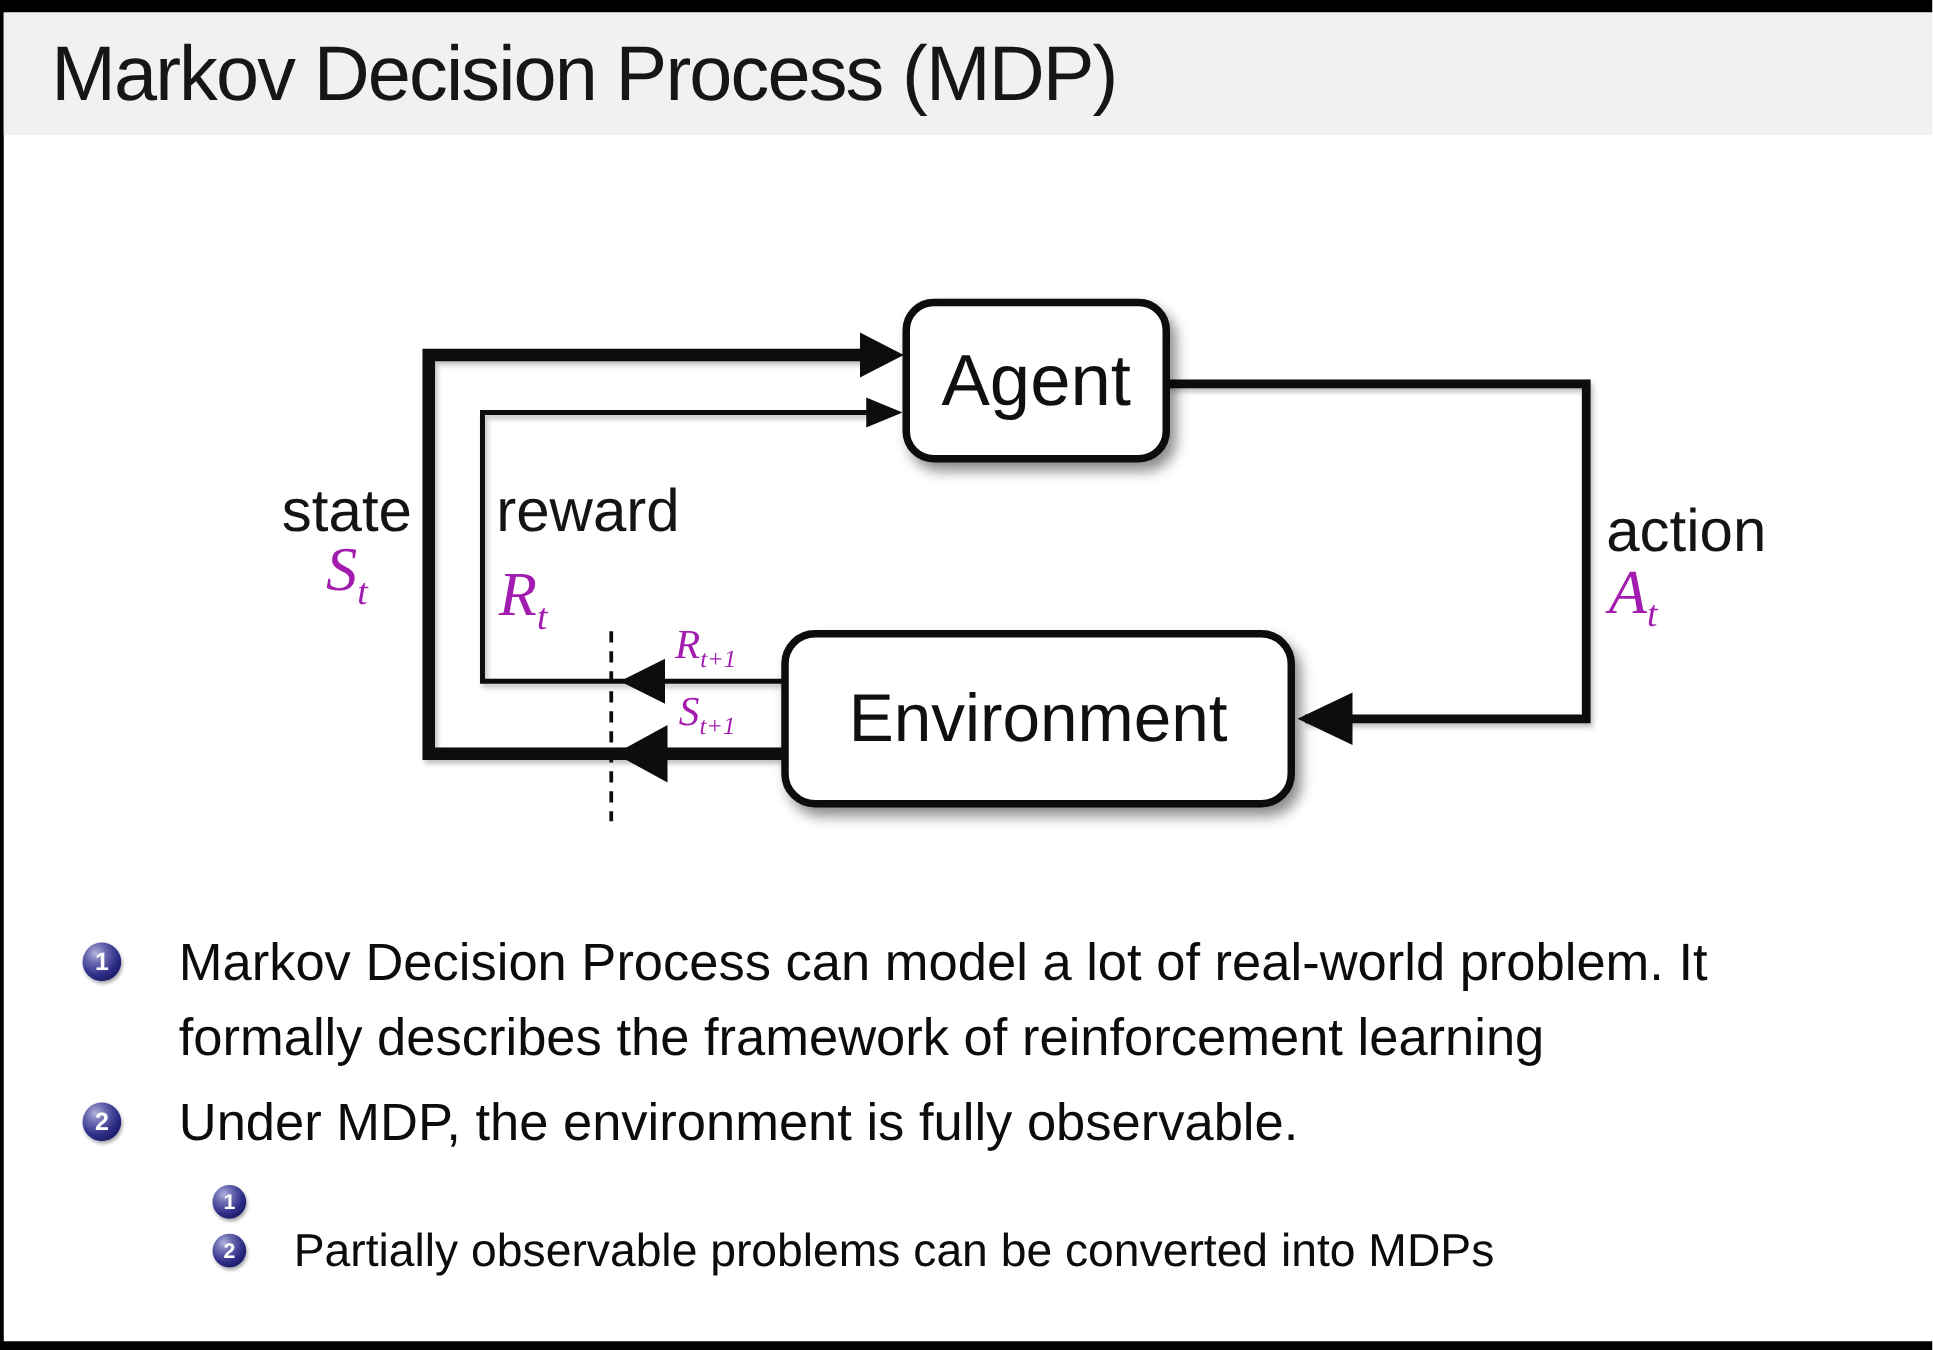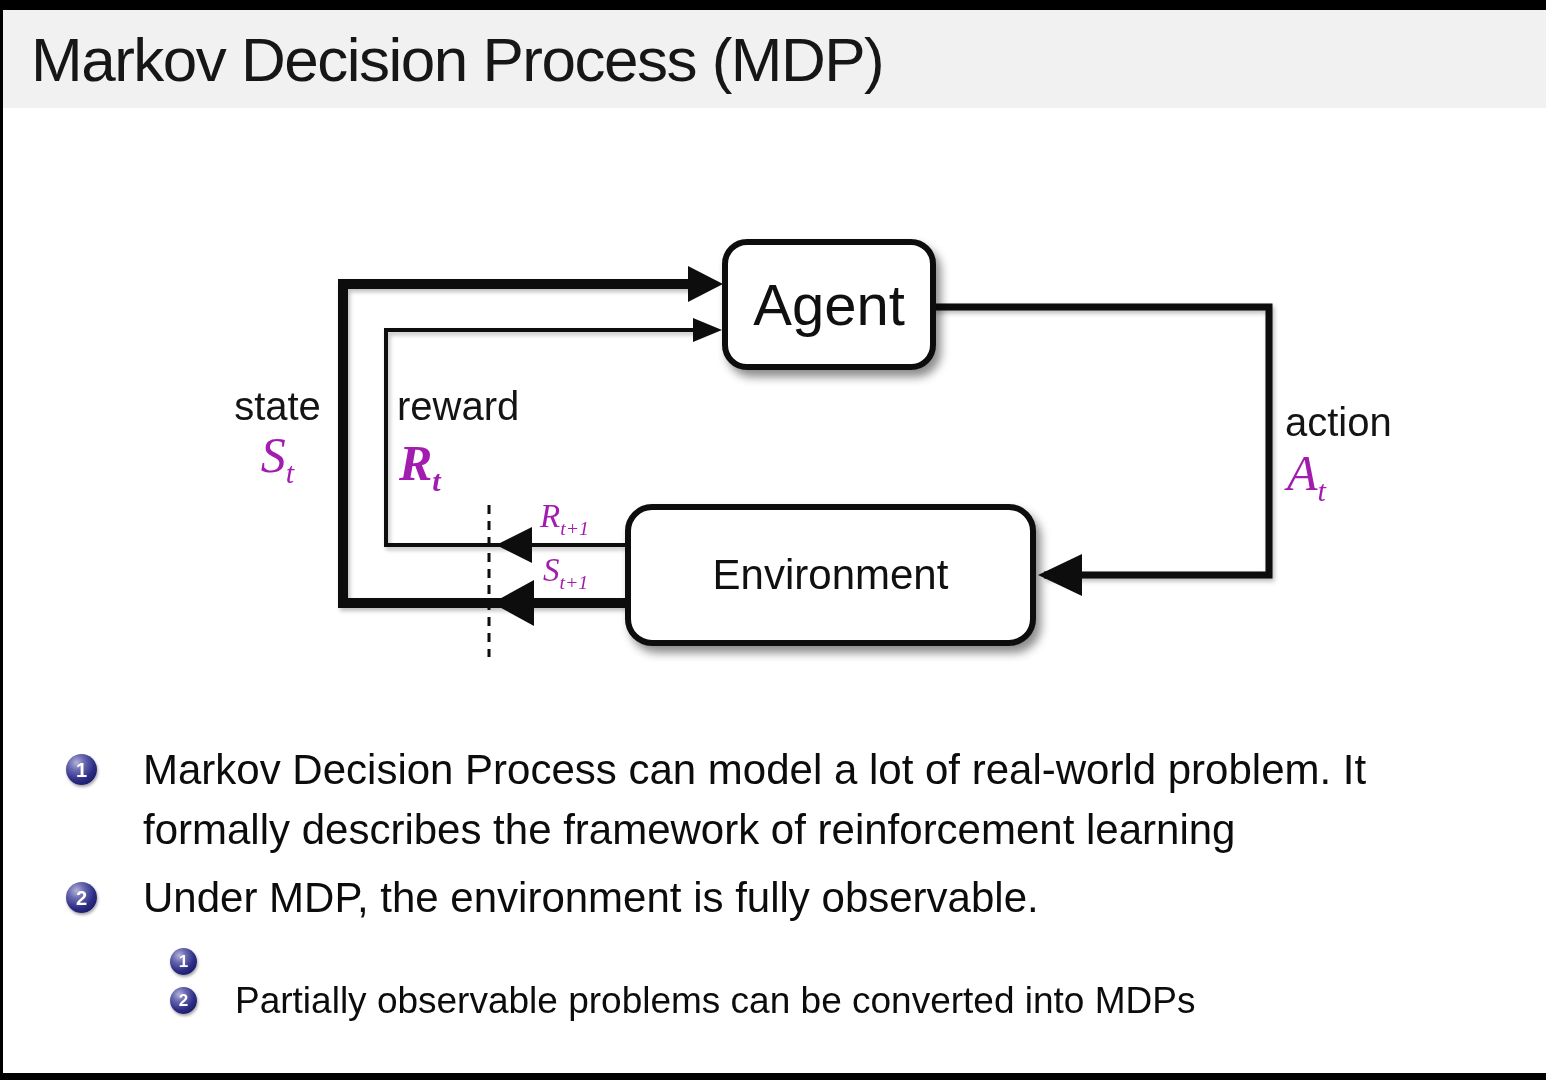--- a/index.html
+++ b/index.html
@@ -12,38 +12,38 @@
   .edge-top{left:0;top:0;width:1546px;height:10px;}
   .edge-left{left:0;top:0;width:3px;height:1080px;}
   .edge-bottom{left:0;top:1073px;width:1546px;height:7px;}
 
   
   .title-bar{
     position:absolute;left:3px;top:10px;width:1543px;height:98px;
     background:#f1f1f1;display:flex;align-items:center;
   }
   .title-text{
-    padding-left:28px;font-size:62px;letter-spacing:-1.5px;color:#161616;
+    padding-left:38px;font-size:62px;letter-spacing:-1.5px;color:#161616;
     white-space:nowrap;
   }
 
   
   .diagram-svg{position:absolute;left:0;top:0;width:1546px;height:1080px;z-index:1;}
   .dlabel{position:absolute;z-index:2;line-height:1.1;}
-  .caption{font-size:40px;color:#141414;}
+  .caption{font-size:48px;color:#141414;}
   .math{font-family:"Liberation Serif",serif;font-style:italic;color:#a21caf;}
   .math-lg{font-size:50px;}
   .math-md{font-size:33px;}
   .math sub{font-size:0.60em;font-style:italic;line-height:0;}
   .box-label{
     position:absolute;z-index:2;display:flex;align-items:center;justify-content:center;
     color:#101010;
   }
   .agent-label{font-size:58px;}
-  .env-label{font-size:42px;}
+  .env-label{font-size:54px;}
   .tcenter{text-align:center;}
 
   
   .bullet-list{position:absolute;left:66px;top:740px;width:1460px;z-index:2;}
   .b-row{display:flex;align-items:flex-start;}
   .b-row.l0{font-size:42px;line-height:60px;margin-top:8px;}
   .b-row.l0:first-child{margin-top:0;}
   .b-row.l1{font-size:37px;line-height:52px;margin-left:104px;margin-top:0;}
   .b-row.l1.firstsub{margin-top:8px;}
   .b-text{white-space:nowrap;color:#0c0c0c;}
@@ -100,21 +100,21 @@
   <rect x="628" y="507" width="405" height="136" rx="24" ry="24" fill="#ffffff" stroke="#0a0a0a" stroke-width="6" filter="url(#boxshadow)"></rect>
 </svg>
 
 <div class="box-label agent-label" style="left:725px;top:242px;width:208px;height:125px;">Agent</div>
 <div class="box-label env-label" style="left:628px;top:507px;width:405px;height:136px;">Environment</div>
 
 <div class="dlabel caption tcenter" style="left:215px;top:384px;width:125px;">state</div>
 <div class="dlabel math math-lg tcenter" style="left:215px;top:428px;width:125px;"><span>S</span><sub>t</sub></div>
 
 <div class="dlabel caption" style="left:397px;top:384px;">reward</div>
-<div class="dlabel math math-lg" style="left:399px;top:436px;font-weight:bold;"><span>R</span><sub>t</sub></div>
+<div class="dlabel math math-lg" style="left:399px;top:448px;"><span>R</span><sub>t</sub></div>
 
 <div class="dlabel math math-md" style="left:540px;top:498px;"><span>R</span><sub>t+1</sub></div>
 <div class="dlabel math math-md" style="left:543px;top:552px;"><span>S</span><sub>t+1</sub></div>
 
 <div class="dlabel caption" style="left:1285px;top:400px;">action</div>
 <div class="dlabel math math-lg" style="left:1287px;top:446px;"><span>A</span><sub>t</sub></div>
 
 <div class="bullet-list">
     <div class="b-row l0">
       <span class="ball big">1</span>

